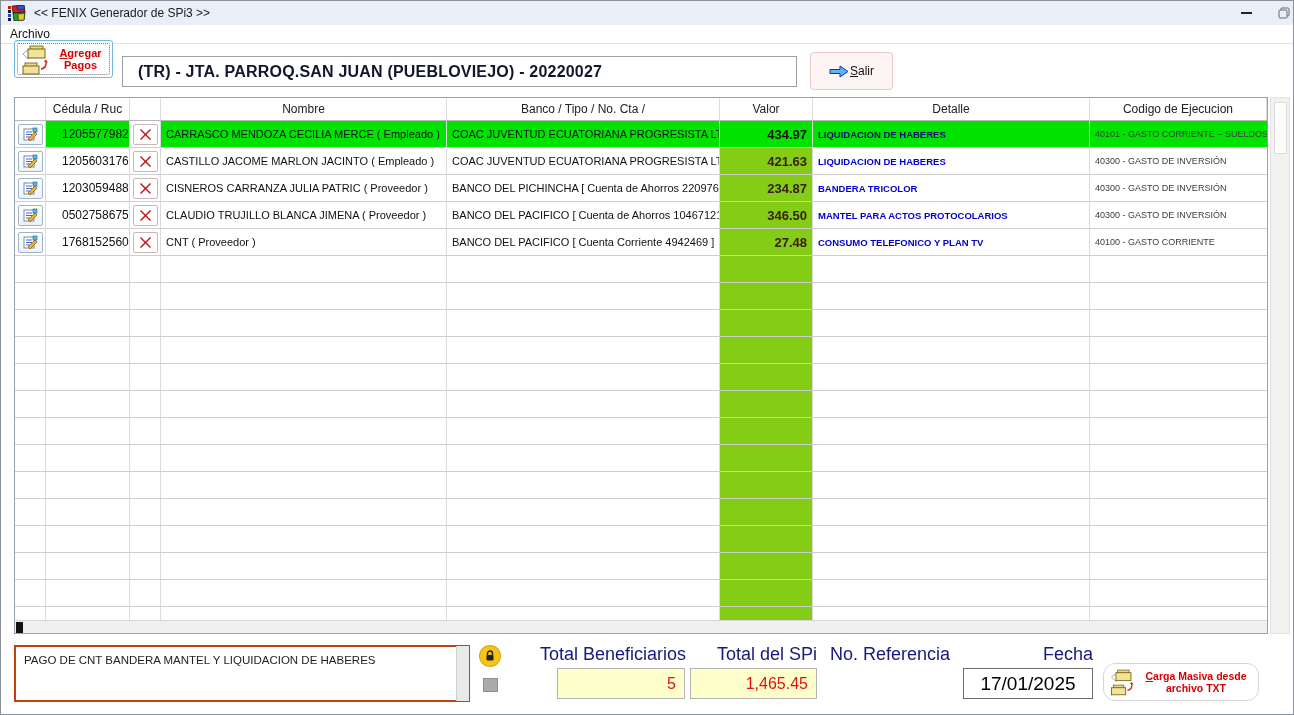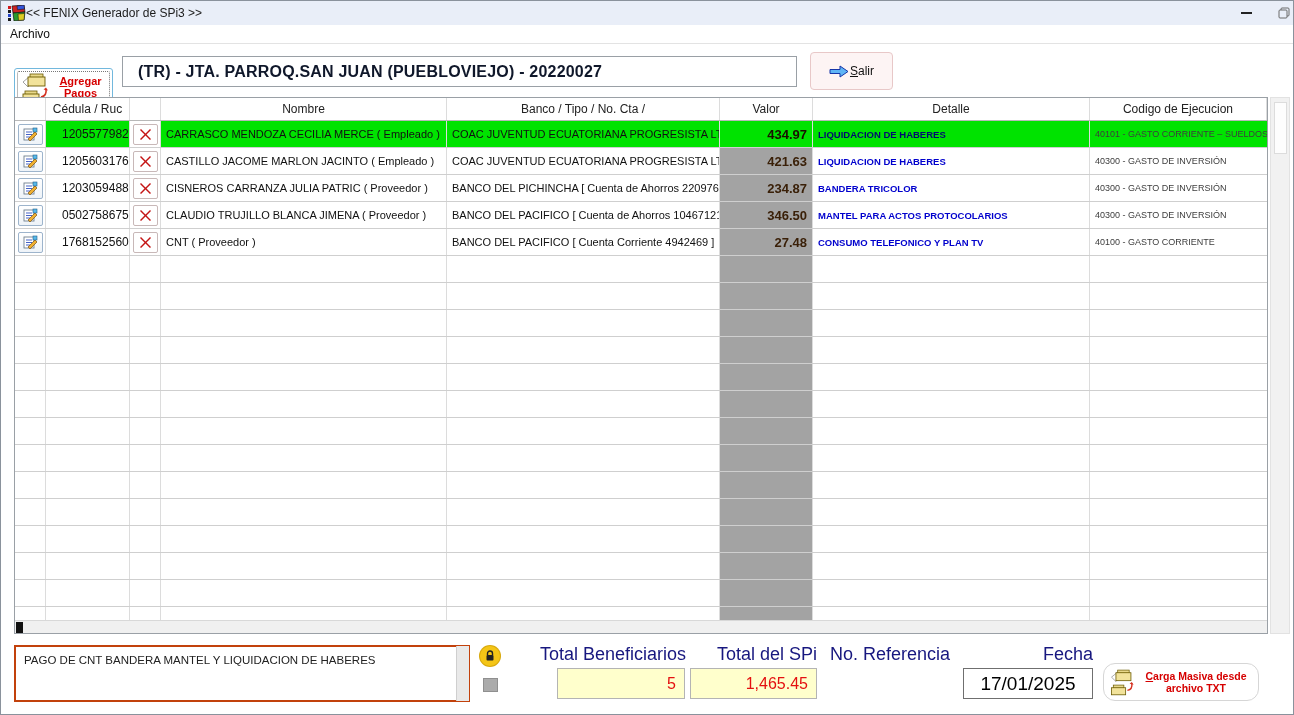--- a/index.html
+++ b/index.html
@@ -5,29 +5,29 @@
   * { margin:0; padding:0; box-sizing:border-box; }
   html,body { background:#cfcfcf; font-family:"Liberation Sans", sans-serif; }
   #window {
     position:relative; width:1294px; height:715px; background:#ffffff;
     box-shadow: inset 0 0 0 1px #8a929c; overflow:hidden;
   }
   
   .titlebar { position:absolute; left:1px; top:1px; width:1292px; height:24px;
     background:#e9eef8; display:flex; align-items:center; }
   .titlebar .app-ico { margin-left:7px; width:18px; height:16px; }
-  .titlebar .ttl { font-size:12px; color:#1b1b1b; }
+  .titlebar .ttl { margin-left:8px; font-size:12px; color:#1b1b1b; }
   .win-btn { position:absolute; top:0; height:24px; width:34px; display:flex; align-items:center; justify-content:center; }
   .min-glyph { width:11px; height:2px; background:#222; }
   
   .menubar { position:absolute; left:1px; top:25px; width:1292px; height:19px; background:#fff;
     border-bottom:1px solid #e3e3e3; display:flex; align-items:center; }
   .menu-item { font-size:12px; color:#111; padding:0 9px; height:100%; display:flex; align-items:center; }
   
-  .btn-agregar { position:absolute; left:14px; top:68px; width:99px; height:38px; background:#fff;
+  .btn-agregar { position:absolute; left:14px; top:40px; width:99px; height:38px; background:#fff;
     border:1px solid #72b8dd; border-radius:3px; display:flex; align-items:center; padding:2px 4px; }
   .btn-agregar .inner { position:absolute; inset:2px; border:1px dotted #777; border-radius:2px; }
   .btn-agregar .lbl { font-size:11px; font-weight:bold; color:#d60000; line-height:12px; text-align:center; flex:1; }
   .title-field { position:absolute; left:122px; top:56px; width:675px; height:31px; background:#fff;
     border:1px solid #9aa0a6; display:flex; align-items:center; padding-left:15px;
     font-size:16px; font-weight:bold; color:#0f172a; letter-spacing:.2px; }
   .btn-salir { position:absolute; left:810px; top:52px; width:83px; height:38px; background:#fdf4f4;
     border:1px solid #e8c8c8; border-radius:4px; display:flex; flex-direction:row; align-items:center; justify-content:center; gap:1px; }
   .btn-salir .lbl { font-size:12px; color:#111; }
   
@@ -37,21 +37,21 @@
   .thead .hcell { font-size:12px; color:#222; display:flex; align-items:center; justify-content:center;
     border-right:1px solid #dcdcdc; overflow:hidden; white-space:nowrap; }
   .tbody { height:499px; overflow:hidden; }
   .trow { display:flex; height:27px; border-bottom:1px solid #cfcfcf; background:#fff; }
   .cell { border-right:1px solid #dcdcdc; overflow:hidden; white-space:nowrap; display:flex; align-items:center; }
   .c0 { width:31px; justify-content:center; }
   .c1 { width:84px; font-size:12px; color:#111; padding-left:16px; }
   .c2 { width:31px; justify-content:center; }
   .c3 { width:286px; font-size:11px; color:#111; padding-left:5px; }
   .c4 { width:273px; font-size:11px; color:#111; padding-left:5px; }
-  .c5 { width:93px; background:#a3a3a3; font-size:13px; font-weight:bold; color:#3a2008; justify-content:flex-end; padding-right:5px; }
+  .c5 { width:93px; background:#84cc16; font-size:13px; font-weight:bold; color:#3a2008; justify-content:flex-end; padding-right:5px; }
   .c6 { width:277px; font-size:9.5px; font-weight:bold; color:#0000cd; padding-left:5px; }
   .c7 { width:177px; font-size:9px; color:#3c3c3c; padding-left:5px; border-right:none; }
   .trow.selected { background:#00e300; box-shadow: inset 0 0 0 2px #000; }
   .trow.selected .c1, .trow.selected .c3, .trow.selected .c4, .trow.selected .c5, .trow.selected .c6, .trow.selected .c7 { background:#00e300; }
   .trow.selected .c6 { color:#000a70; }
   .trow .c0, .trow .c2 { background:#fff; }
   .mini-btn { width:25px; height:21px; border:1px solid #9db4cc; border-radius:2px;
     background:linear-gradient(#ffffff,#eef3f8); display:flex; align-items:center; justify-content:center; }
   .hscroll { height:13px; background:#f0f0f0; border-top:1px solid #d8d8d8; position:relative; }
   .hthumb { position:absolute; left:1px; top:1px; width:7px; height:11px; background:#111; }

